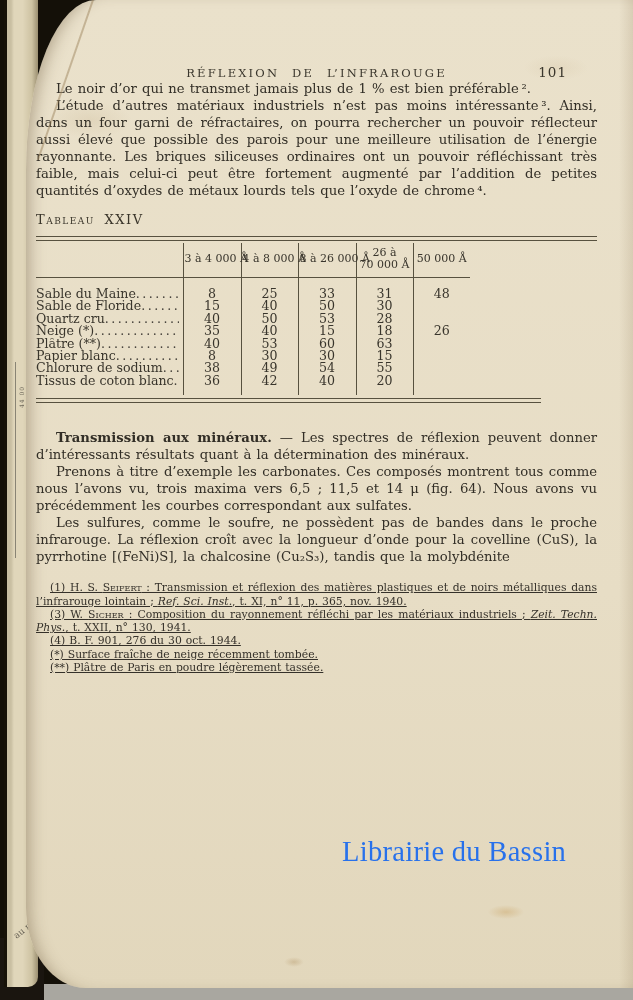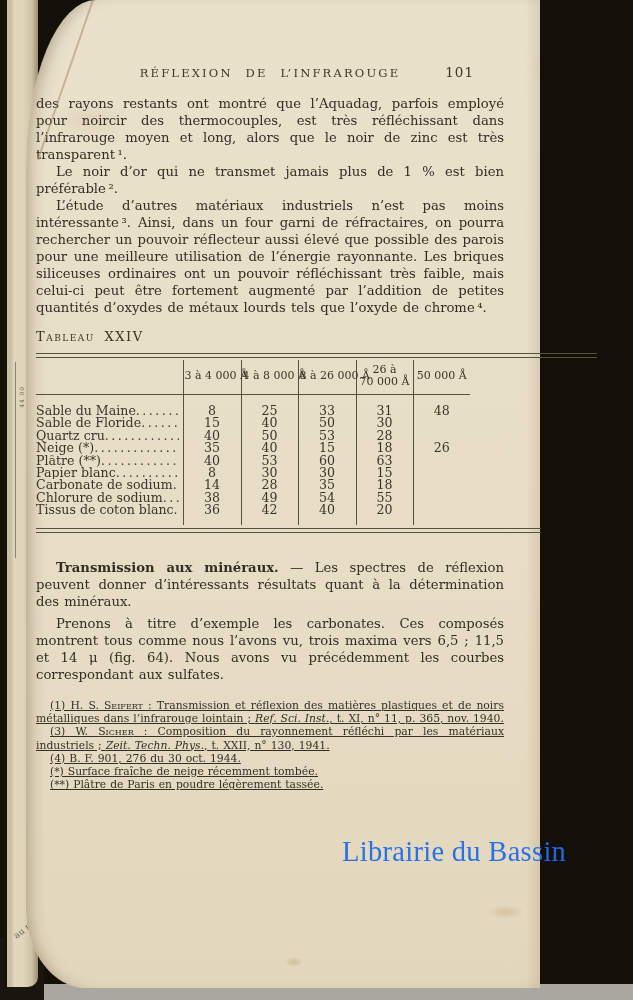--- a/index.html
+++ b/index.html
@@ -15,21 +15,21 @@
   .edge-strip{position:absolute;left:4px;top:0;bottom:13px;width:34px;
     background:linear-gradient(90deg,#171208 0 3px,#c9bfa2 3px 7px,#e0d6ba 10px 55%,#cdc2a2 82%,#9a8e70 100%);
     border-radius:0 0 10px 0;}
   .edge-rule{position:absolute;left:11px;top:362px;width:1px;height:196px;background:rgba(90,88,78,.65);}
   .edge-frag{position:absolute;color:#4a463c;opacity:.75;white-space:nowrap;
     font-size:7px;font-family:"DejaVu Serif",serif;}
   .edge-frag.f1{left:14px;top:408px;transform:rotate(-90deg);transform-origin:left top;font-size:6px;letter-spacing:1px;}
   .edge-frag.f2{left:6px;top:918px;transform:rotate(-38deg);font-size:9px;color:#3d3931;}
 
   
-  .page{position:absolute;left:26px;top:0;width:514px;height:988px;
+  .page{position:absolute;left:26px;top:0;width:607px;height:988px;
     background:
       radial-gradient(ellipse 26px 10px at 480px 912px, rgba(190,140,60,.30), rgba(190,140,60,0) 70%),
       radial-gradient(ellipse 14px 7px at 268px 962px, rgba(150,110,50,.25), rgba(150,110,50,0) 70%),
       radial-gradient(ellipse 60px 26px at 64px 120px, rgba(160,130,80,.12), rgba(160,130,80,0) 70%),
       radial-gradient(ellipse 46px 18px at 530px 68px, rgba(170,140,90,.10), rgba(170,140,90,0) 70%),
       linear-gradient(270deg, rgba(120,95,60,.15), rgba(120,95,60,0) 14px),
       linear-gradient(180deg,#eae1cb,#e7ddc5 60%,#e2d7bc);
     border-top-left-radius:70px 170px;
     border-bottom-left-radius:60px 80px;
     box-shadow:inset 12px 0 16px -9px rgba(90,70,40,.40);}
@@ -42,21 +42,21 @@
   .head-title{flex:1;text-align:center;font-size:11.5px;letter-spacing:2.2px;word-spacing:7px;}
   .page-number{position:absolute;right:30px;top:-2px;font-size:13.5px;letter-spacing:1px;}
 
   
   .content{margin:0 36px 0 10px;color:#322e26;}
   .body-par{margin:0;font-size:13.2px;line-height:17px;text-align:justify;
     text-indent:20px;word-spacing:1px;}
   .body-par.first{margin-top:15px;text-indent:0;}
   .lead{font-weight:bold;}
   .section-start{margin-top:26px;}
-  .sect-par{margin-top:5px;}
+  .sect-par{}
 
   
   .table-title{margin-top:13px;width:434px;text-align:left;font-size:13px;
     font-variant:small-caps;letter-spacing:1.5px;word-spacing:4px;color:#3a352a;}
   .tablewrap{position:relative;margin-top:9px;width:561px;}
   .ruledbl{height:3px;border-top:1px solid #57513f;border-bottom:1px solid #57513f;}
   .ruledbl.top{width:561px;}
   .ruledbl.bottom{width:505px;margin-top:3px;}
   table{border-collapse:collapse;table-layout:fixed;width:434px;margin-top:2px;color:#39352c;}
   col.c0{width:147px;} col.cn{width:57px;} col.c1{width:58px;} col.c3{width:58px;}
@@ -97,21 +97,20 @@
 
   <div class="page">
     <div class="crease"></div>
 
     <header class="running-head">
       <span class="head-title">RÉFLEXION DE L’INFRAROUGE</span>
       <span class="page-number">101</span>
     </header>
 
     <main class="content">
-      <p class="body-par first">des rayons restants ont montré que l’Aquadag, parfois employé pour noircir des thermocouples, est très réfléchissant dans l’infrarouge moyen et long, alors que le noir de zinc est très transparent ¹.</p>
       <p class="body-par">Le noir d’or qui ne transmet jamais plus de 1 % est bien préférable ².</p>
       <p class="body-par">L’étude d’autres matériaux industriels n’est pas moins intéressante ³. Ainsi, dans un four garni de réfractaires, on pourra rechercher un pouvoir réflecteur aussi élevé que possible des parois pour une meilleure utilisation de l’énergie rayonnante. Les briques siliceuses ordinaires ont un pouvoir réfléchissant très faible, mais celui-ci peut être fortement augmenté par l’addition de petites quantités d’oxydes de métaux lourds tels que l’oxyde de chrome ⁴.</p>
 
       <div class="table-title">Tableau XXIV</div>
 
       <div class="tablewrap">
         <div class="ruledbl top"></div>
         <table>
           <colgroup>
               <col class="c0">
@@ -206,33 +205,20 @@
                 </td>
               <td>8</td>
               <td>30</td>
               <td>30</td>
               <td>15</td>
               <td></td>
             </tr>
             <tr>
               <td class="lblcol">
                   <div class="labwrap">
-                    <span class="rowlabel">Carbonate de sodium</span>
-                    <span class="dots"></span>
-                  </div>
-                </td>
-              <td>14</td>
-              <td>28</td>
-              <td>35</td>
-              <td>18</td>
-              <td></td>
-            </tr>
-            <tr>
-              <td class="lblcol">
-                  <div class="labwrap">
                     <span class="rowlabel">Chlorure de sodium</span>
                     <span class="dots"></span>
                   </div>
                 </td>
               <td>38</td>
               <td>49</td>
               <td>54</td>
               <td>55</td>
               <td></td>
             </tr>
@@ -251,20 +237,21 @@
             </tr>
           </tbody>
         </table>
         <div class="ruledbl bottom"></div>
       </div>
 
       <p class="body-par section-start">
         <b class="lead">Transmission aux minéraux.</b><span> — Les spectres de réflexion peuvent donner d’intéressants résultats quant à la détermination des minéraux.</span>
       </p>
       <p class="body-par sect-par">Prenons à titre d’exemple les carbonates. Ces composés montrent tous comme nous l’avons vu, trois maxima vers 6,5 ; 11,5 et 14 μ (fig. 64). Nous avons vu précédemment les courbes correspondant aux sulfates.</p>
+      <p class="body-par sect-par">Les sulfures, comme le soufre, ne possèdent pas de bandes dans le proche infrarouge. La réflexion croît avec la longueur d’onde pour la covelline (CuS), la pyrrhotine [(FeNi)S], la chalcosine (Cu₂S₃), tandis que la molybdénite</p>
 
       <div class="footnotes">
         <p class="fn"><span>(1) H. S. </span><span class="seg-sc">Seifert</span><span> : Transmission et réflexion des matières plastiques et de noirs métalliques dans l’infrarouge lointain ; </span><span class="seg-i">Ref. Sci. Inst.</span><span>, t. XI, n° 11, p. 365, nov. 1940.</span></p>
         <p class="fn"><span>(3) W. </span><span class="seg-sc">Sicher</span><span> : Composition du rayonnement réfléchi par les matériaux industriels ; </span><span class="seg-i">Zeit. Techn. Phys.</span><span>, t. XXII, n° 130, 1941.</span></p>
         <p class="fn"><span>(4) B. F. 901, 276 du 30 oct. 1944.</span></p>
         <p class="fn"><span>(*) Surface fraîche de neige récemment tombée.</span></p>
         <p class="fn"><span>(**) Plâtre de Paris en poudre légèrement tassée.</span></p>
       </div>
     </main>
 

